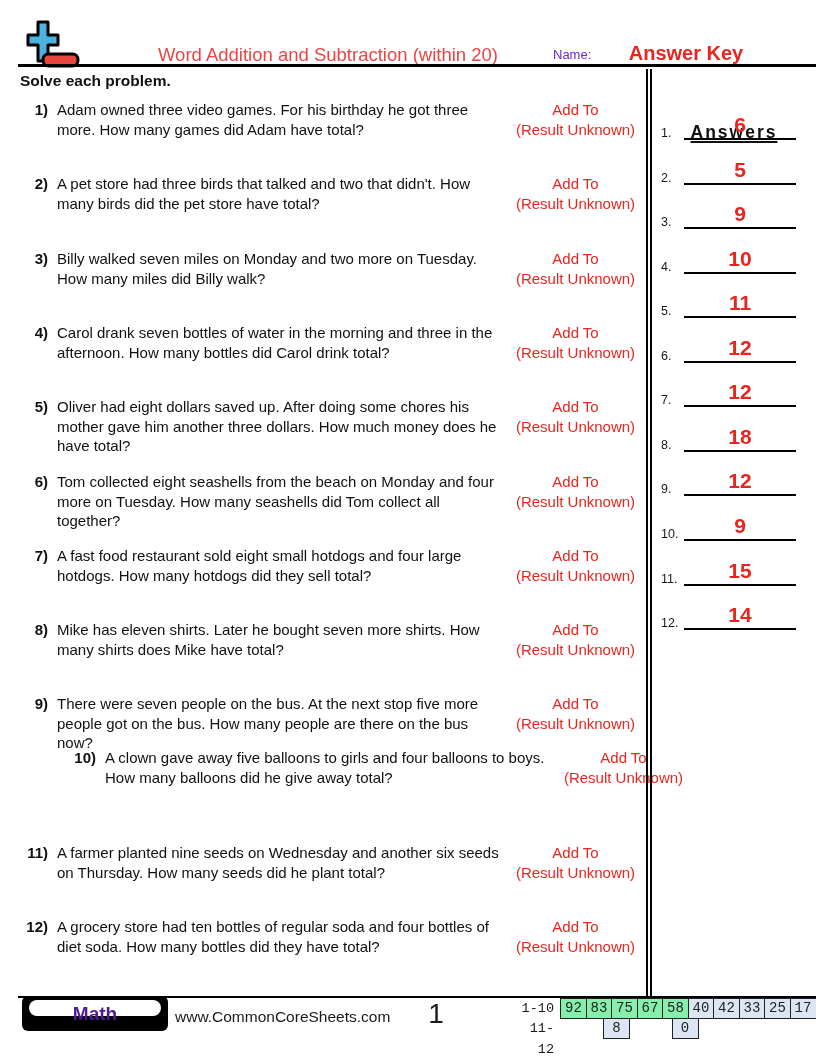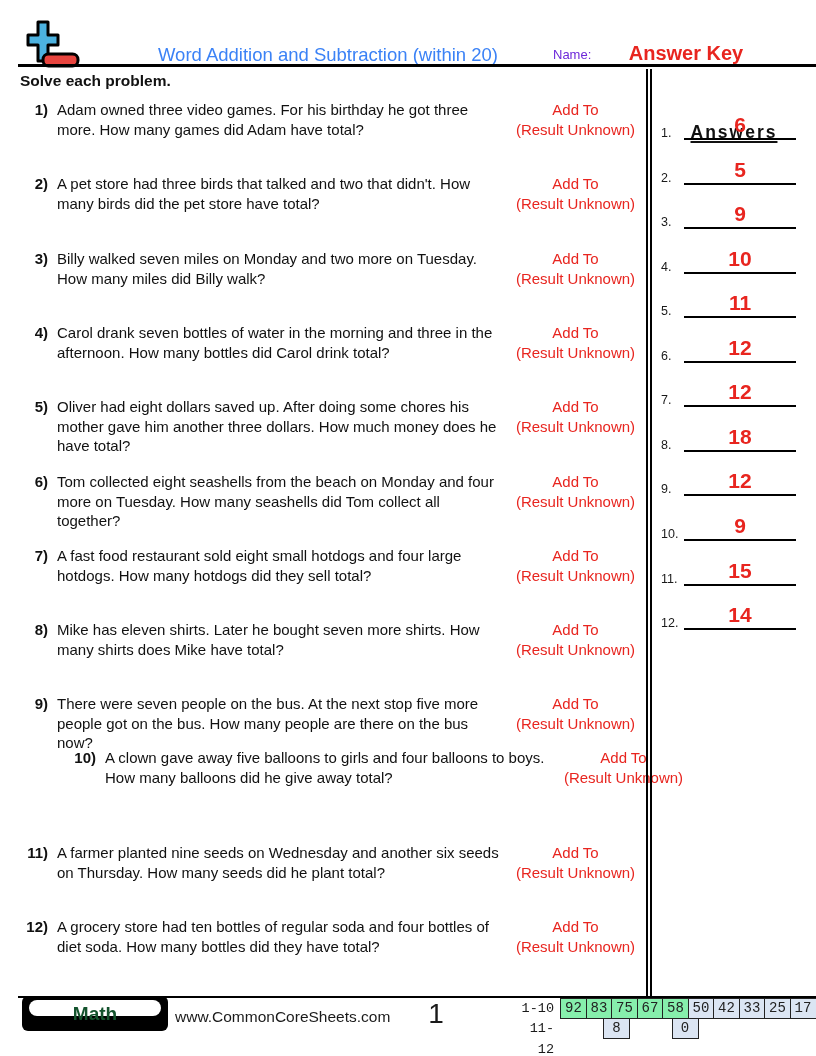--- a/index.html
+++ b/index.html
@@ -9,21 +9,21 @@
     --cell-blue:#dbe5f3;
   }
   *{margin:0;padding:0;box-sizing:border-box;}
   html,body{background:#fff;}
   body{font-family:"Liberation Sans", sans-serif;color:#111;}
   .page{position:relative;width:816px;height:1056px;background:#fff;overflow:hidden;}
 
   
   .logo{position:absolute;left:20px;top:13px;}
   .page-title{position:absolute;left:108px;top:44px;width:440px;text-align:center;
-      font-size:18.5px;color:#3b82f6;}
+      font-size:18.5px;color:#ef4444;}
   .name-label{position:absolute;left:553px;top:47px;font-size:13px;color:#6d28d9;}
   .name-value{position:absolute;left:616px;top:42px;width:140px;text-align:center;
       font-size:20px;font-weight:bold;color:var(--accent-red);}
   .header-rule{position:absolute;left:18px;right:0;top:64px;height:3px;background:#000;}
   .instruction{position:absolute;left:20px;top:72px;font-size:15.5px;font-weight:bold;}
 
   
   .problem{position:absolute;left:20px;width:628px;display:flex;
       font-size:15px;line-height:19.5px;}
   .p-num{flex:none;width:28px;text-align:right;font-weight:bold;margin-right:9px;}
@@ -41,21 +41,21 @@
   .ans-line{position:absolute;left:32px;width:112px;bottom:0;border-bottom:2px solid #000;}
   .ans-val{position:absolute;left:32px;width:112px;bottom:3px;text-align:center;
       font-size:21px;font-weight:bold;color:var(--accent-red);}
 
   
   .footer-rule{position:absolute;left:18px;right:0;top:996px;height:2px;background:#000;}
   .subject-box{position:absolute;left:22px;top:996px;width:146px;height:35px;
       background:#000;border-radius:6px;}
   .subject-pill{position:absolute;left:7px;top:4px;width:132px;height:16px;
       background:#fff;border-radius:14px;text-align:center;
-      font-size:19px;font-weight:bold;line-height:27px;color:#14532d;}
+      font-size:19px;font-weight:bold;line-height:27px;color:#4c1d95;}
   .website{position:absolute;left:175px;top:1008px;font-size:15.5px;color:#1a1a1a;}
   .page-num{position:absolute;left:418px;top:998px;width:36px;text-align:center;
       font-size:28px;color:#1a1a1a;}
   .grade{position:absolute;left:516px;top:998px;}
   .g-row{display:flex;font-family:Liberation Mono, monospace;}
   .g-row + .g-row{margin-top:-1.5px;gap:43px;}
   .g-label{width:44px;text-align:right;padding-right:6px;font-size:13.5px;
       line-height:21px;color:#1a1a1a;}
   .g-cell{width:27px;height:21px;border:1.5px solid #222;text-align:center;
       font-size:14px;line-height:18px;background:#86efac;color:#222;}
@@ -251,21 +251,21 @@
   <div class="website">www.CommonCoreSheets.com</div>
   <div class="page-num">1</div>
   <div class="grade">
       <div class="g-row">
         <div class="g-label">1-10</div>
         <div class="g-cell">92</div>
         <div class="g-cell">83</div>
         <div class="g-cell">75</div>
         <div class="g-cell">67</div>
         <div class="g-cell">58</div>
-        <div class="g-cell hl">50</div>
+        <div class="g-cell hl">40</div>
         <div class="g-cell hl">42</div>
         <div class="g-cell hl">33</div>
         <div class="g-cell hl">25</div>
         <div class="g-cell hl">17</div>
       </div>
       <div class="g-row">
         <div class="g-label">11-12</div>
         <div class="g-cell hl">8</div>
         <div class="g-cell hl">0</div>
       </div>

